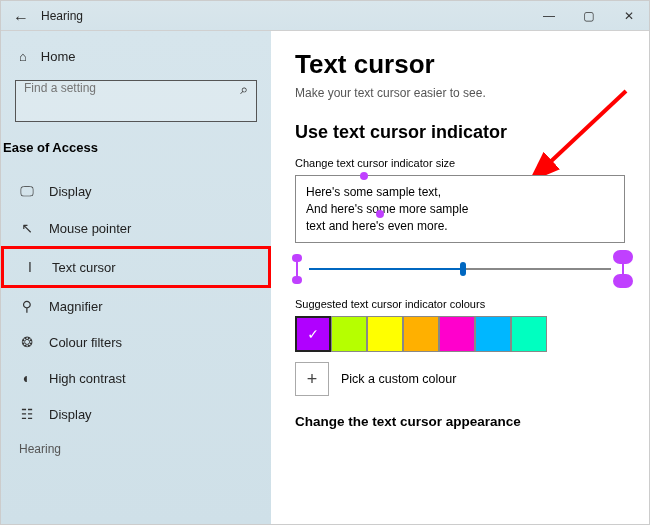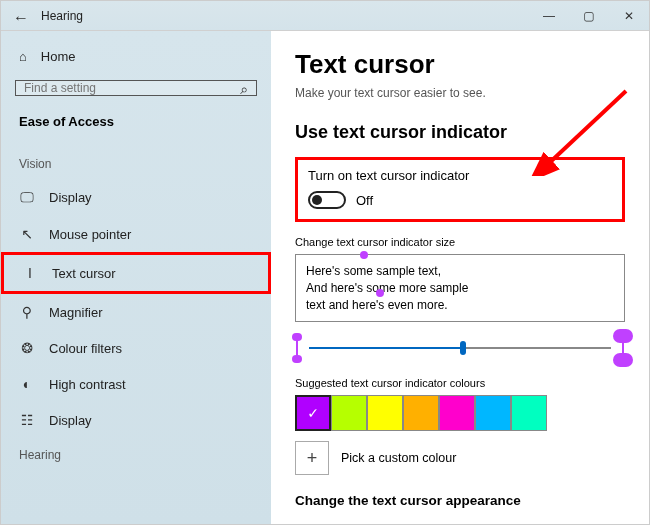--- a/index.html
+++ b/index.html
@@ -6,24 +6,24 @@
   body { width: 650px; height: 525px; overflow: hidden; background: #fff; position: relative; }
   .window { width: 650px; height: 525px; border: 1px solid #ccc; display: flex; flex-direction: column; }
   .titlebar { height: 30px; width: 100%; display: flex; align-items: center; background: linear-gradient(#d9e6ec,#d4e3ea); border-bottom: 1px solid #d0d0d0; }
   .titlebar .back { width: 40px; text-align: center; font-size: 16px; color: #333; }
   .titlebar .title { font-size: 12px; color: #222; }
   .winbtns { margin-left: auto; display: flex; }
   .winbtns div { width: 40px; height: 30px; display:flex; align-items:center; justify-content:center; font-size:12px; color:#333; }
   .body { flex: 1; display: flex; min-height: 0; }
   .sidebar { width: 270px; background: linear-gradient(#d6e5ec,#cfe0e8); padding: 10px 0 0 0; overflow-y: auto; }
   .home-row { display:flex; align-items:center; padding: 8px 18px; font-size: 13px; color:#222; gap:14px; }
-  .searchbox { margin: 8px 14px 14px 14px; height: 16px; border: 1px solid #555; display:flex; align-items:flex-start; padding: 0 8px; background: rgba(255,255,255,0.2); }
+  .searchbox { margin: 8px 14px 14px 14px; height: 42px; border: 1px solid #555; display:flex; align-items:flex-start; padding: 0 8px; background: rgba(255,255,255,0.2); }
   .searchbox input { border:none; background:transparent; outline:none; flex:1; font-size:12px; color:#555; }
   .searchbox .sicon { font-size:14px; color:#333; }
-  .cat-header { font-weight:600; font-size:13px; padding: 4px 18px 18px 18px; }
+  .cat-header { font-weight:600; font-size:13px; padding: 4px 18px 18px 2px; }
   .group-label { font-size: 12px; color:#555; padding: 10px 18px 8px 18px; }
   .side-item { display:flex; align-items:center; gap:14px; padding: 10px 18px; font-size: 13px; color:#222; }
   .side-item .icon { width:16px; text-align:center; font-size:14px; color:#333; }
   .hl-red { border: 3px solid #f00; }
   .content { flex:1; padding: 18px 24px; overflow-y:auto; position: relative; }
   h1 { font-size: 26px; font-weight:600; margin-bottom: 6px; }
   .sub { font-size: 12px; color:#555; margin-bottom: 22px; }
   h2 { font-size: 18px; font-weight:600; margin-bottom: 14px; margin-top: 20px; }
   h3 { font-size: 13.5px; font-weight:600; margin: 4px 0 18px 0; }
   .toggle-block { border: 3px solid #f00; padding: 8px 10px 10px 10px; margin-bottom: 14px; }
@@ -74,21 +74,20 @@
     <div class="sidebar">
       <div class="home-row">
         <span class="icon">⌂</span>
         <span>Home</span>
       </div>
       <div class="searchbox">
         <input placeholder="Find a setting" style="">
         <span class="sicon">⌕</span>
       </div>
       <div class="cat-header">Ease of Access</div>
-      <div class="group-label">Vision</div>
       <div id="side-items">
           <div class="side-item">
             <span class="icon">🖵</span>
             <span>Display</span>
           </div>
           <div class="side-item">
             <span class="icon">↖</span>
             <span>Mouse pointer</span>
           </div>
           <div class="side-item hl-red">
@@ -125,29 +124,20 @@
         <svg width="100" height="90">
             <defs>
               <marker id="ah" markerWidth="10" markerHeight="10" refX="2" refY="3" orient="auto">
                 <path d="M0,0 L0,6 L8,3 z" fill="#f00"></path>
               </marker>
             </defs>
             <line x1="95" y1="5" x2="15" y2="80" stroke="#f00" stroke-width="4" marker-end="url(#ah)"></line>
           </svg>
       </div>
 
-      <div class="toggle-block">
-        <div class="toggle-label">Turn on text cursor indicator</div>
-        <div class="toggle-row">
-          <div class="toggle">
-              <div class="knob"></div>
-            </div>
-          <div class="toggle-state">Off</div>
-        </div>
-      </div>
 
       <div class="sect-label">Change text cursor indicator size</div>
       <div class="samplebox">
         <span class="caret top" style="left:64px;">
             <span class="dot"></span>
           </span>
         <span>Here's some sample text,</span><br>
         <span>And here's some more sample</span><br>
         <span>text and here's even more.</span>
         <span class="caret top" style="left:80px; top:34px;">

